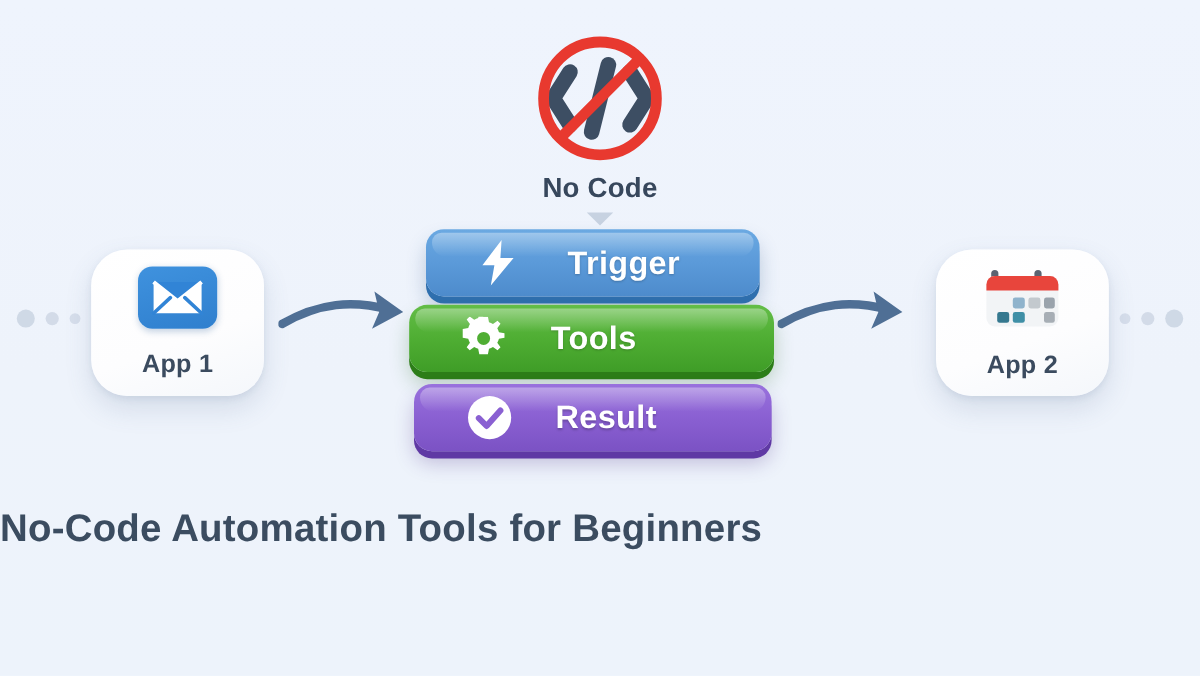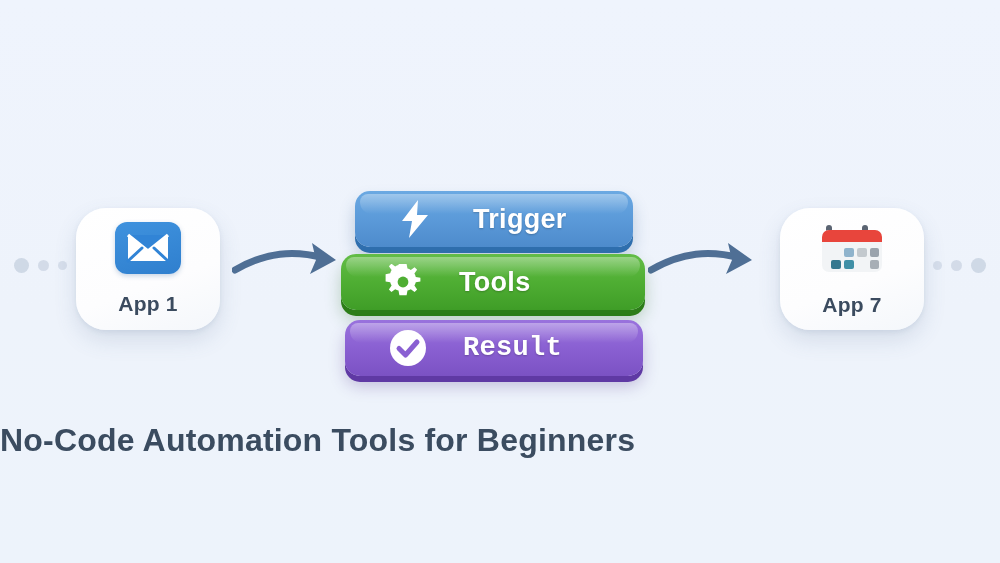--- a/index.html
+++ b/index.html
@@ -160,21 +160,20 @@
   }
   #step-action {
     left: 341px; top: 254px; width: 304px;
     background: linear-gradient(180deg, #63bd47 0%, #4fae33 50%, #3f9d27 100%);
     box-shadow: 0 6px 0 #2c7d18, 0 10px 16px rgba(45,110,40,.28);
   }
   #step-result {
     left: 345px; top: 320px; width: 298px;
     background: linear-gradient(180deg, #9972dd 0%, #8a60d2 50%, #7b52c4 100%);
     box-shadow: 0 6px 0 #5f39a4, 0 10px 16px rgba(80,50,140,.28);
-    font-family: Liberation Mono, monospace;
   }
 
   
   #main-title {
     position: absolute;
     left: 0; right: 0;
     top: 422px;
     text-align: left;
     font-size: 32px;
     font-weight: bold;
@@ -194,20 +193,33 @@
     <span class="dot d4"></span>
   </div>
 
   <div class="dot-trail" id="trail-right">
     <span class="dot d1"></span>
     <span class="dot d2"></span>
     <span class="dot d3"></span>
     <span class="dot d4"></span>
   </div>
 
+  <div id="no-code-group">
+    <svg width="118" height="108" viewBox="0 0 118 108">
+      <g>
+        <path d="M34 30 L20 52 L34 74" fill="none" stroke="#3d4e63" stroke-width="13" stroke-linecap="round" stroke-linejoin="round"></path>
+        <path d="M84 30 L98 52 L84 74" fill="none" stroke="#3d4e63" stroke-width="13" stroke-linecap="round" stroke-linejoin="round"></path>
+        <path d="M66 24 L52 80" fill="none" stroke="#3d4e63" stroke-width="13" stroke-linecap="round"></path>
+      </g>
+      <circle cx="59" cy="52" r="47" fill="none" stroke="#e8392f" stroke-width="9"></circle>
+      <line x1="26" y1="85" x2="92" y2="19" stroke="#e8392f" stroke-width="9" stroke-linecap="round"></line>
+    </svg>
+    <div id="no-code-label">No Code</div>
+    <div id="down-caret"></div>
+  </div>
 
   <div class="app-card" id="app-card-1">
     <div class="envelope-icon">
       <svg width="44" height="32" viewBox="0 0 44 32">
         <path d="M2 3 h40 v26 h-40 z" fill="#ffffff"></path>
         <path d="M2 3 L22 19 L42 3 Z" fill="#3184d6"></path>
         <path d="M2 3 L22 19 L42 3" fill="none" stroke="#ffffff" stroke-width="3.4" stroke-linejoin="round"></path>
         <path d="M2 29 L16 16 M42 29 L28 16" stroke="#3184d6" stroke-width="3" fill="none" stroke-linecap="round"></path>
       </svg>
     </div>
@@ -222,21 +234,21 @@
         <rect x="3" y="9" width="60" height="42" rx="7" fill="#f2f4f6"></rect>
         <path d="M3 16 a7 7 0 0 1 7 -7 h46 a7 7 0 0 1 7 7 v5 h-60 z" fill="#e8453c"></path>
         <rect x="25" y="27" width="10" height="9" rx="2" fill="#8fb3cc"></rect>
         <rect x="38" y="27" width="10" height="9" rx="2" fill="#c3c9ce"></rect>
         <rect x="51" y="27" width="9" height="9" rx="2" fill="#9aa3ac"></rect>
         <rect x="12" y="39" width="10" height="9" rx="2" fill="#35788f"></rect>
         <rect x="25" y="39" width="10" height="9" rx="2" fill="#3f8fa6"></rect>
         <rect x="51" y="39" width="9" height="9" rx="2" fill="#a7aeb5"></rect>
       </svg>
     </div>
-    <div class="app-label">App 7</div>
+    <div class="app-label">App 2</div>
   </div>
 
   <div class="curve-arrow" id="arrow-left">
     <svg width="118" height="56" viewBox="0 0 118 56">
       <path d="M3 32 C34 14, 62 12, 92 20" fill="none" stroke="#4f6f95" stroke-width="7" stroke-linecap="round"></path>
       <path d="M80 5 L104 22 L78 36 L84 22 Z" fill="#4f6f95"></path>
     </svg>
   </div>
 
   <div class="curve-arrow" id="arrow-right">

